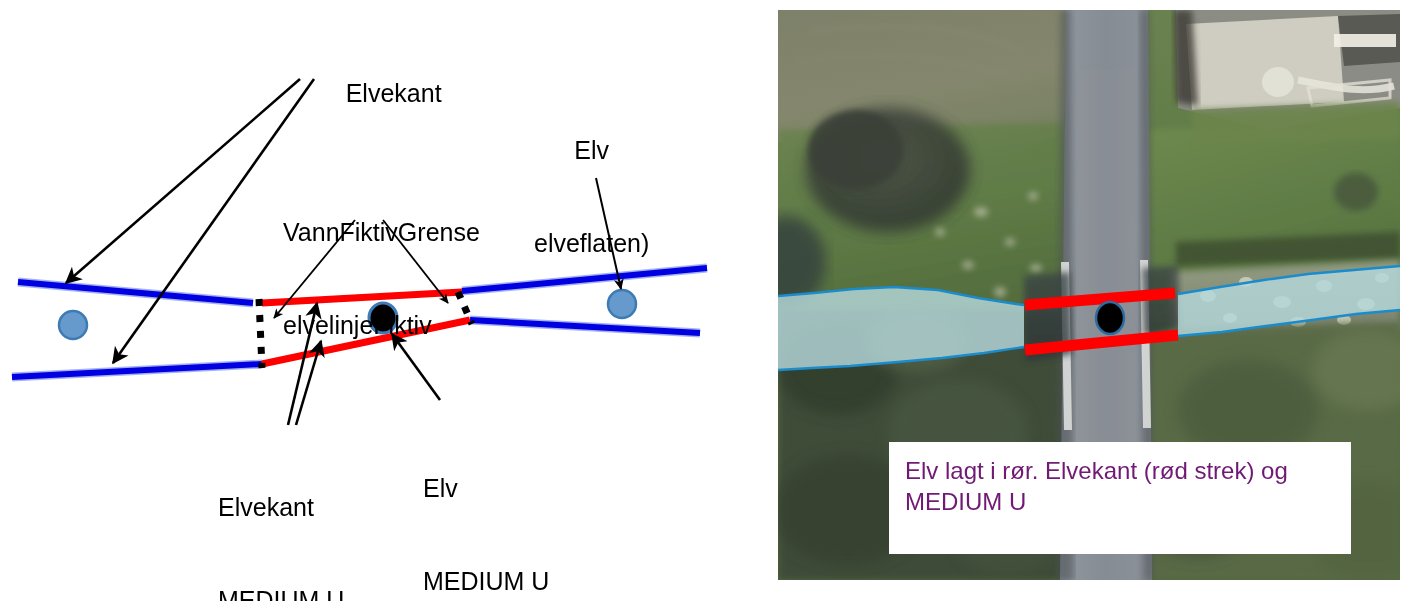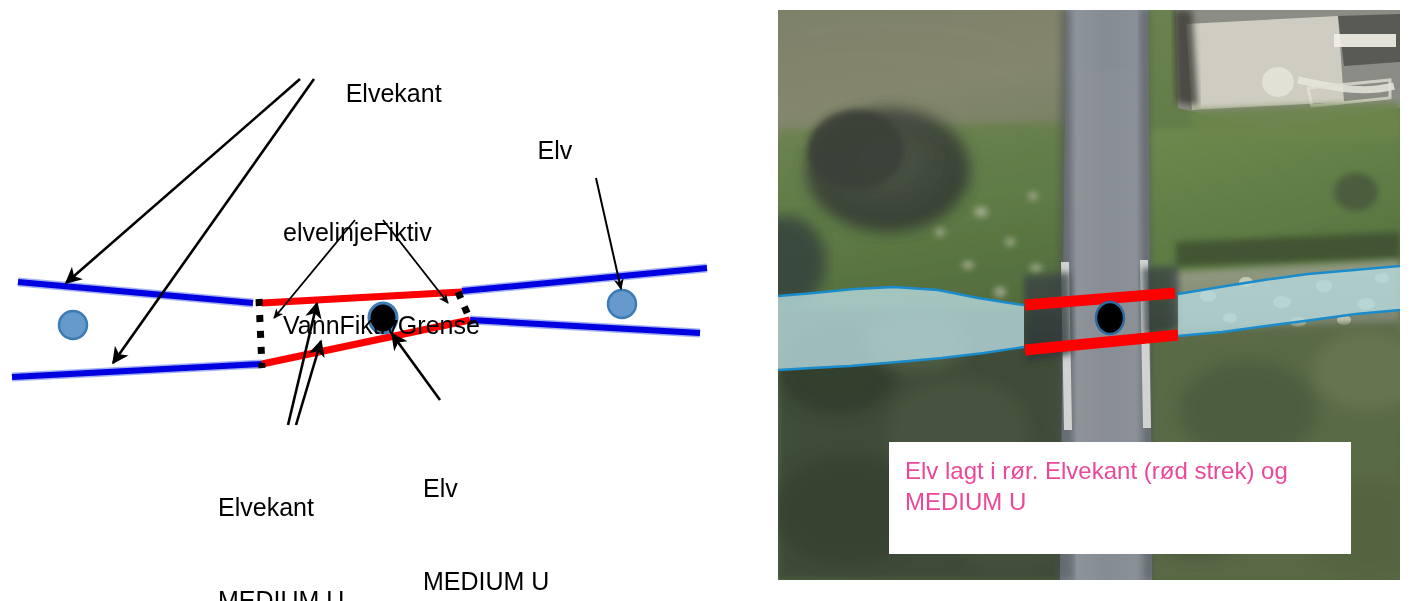--- a/index.html
+++ b/index.html
@@ -71,21 +71,21 @@
     left: 111px;
     top: 432px;
     width: 462px;
     height: 112px;
     background: #ffffff;
     box-sizing: border-box;
     padding: 13px 16px 10px 16px;
     font-family: "Liberation Sans", sans-serif;
     font-size: 24px;
     line-height: 31px;
-    color: #ec4899;
+    color: #701a75;
   }
 </style>
 </head>
 <body>
 
 <div id="root">
 
   <div id="diagram-panel">
 
     <svg id="diagram-svg" width="760" height="601" viewBox="0 0 760 601">
@@ -145,25 +145,26 @@
         <path d="M440,400 L392,334" stroke-width="2.6" marker-end="url(#arrowFat)"></path>
       </g>
     </svg>
 
     <div class="diag-label" id="label-elvekant-top">
       <span>Elvekant</span>
     </div>
 
     <div class="diag-label center" id="label-elv-rep">
       <div>Elv</div>
+      <div>elveflaten)</div>
     </div>
 
     <div class="diag-label" id="label-vannfiktiv">
+      <div>VannFiktivGrense</div>
       <div>elvelinjeFiktiv</div>
-      <div>VannFiktivGrense</div>
     </div>
 
     <div class="diag-label" id="label-elvekant-med">
       <div>Elvekant</div>
       <div>MEDIUM U</div>
     </div>
 
     <div class="diag-label" id="label-elv-medium">
       <div>Elv</div>
       <div>MEDIUM U</div>

